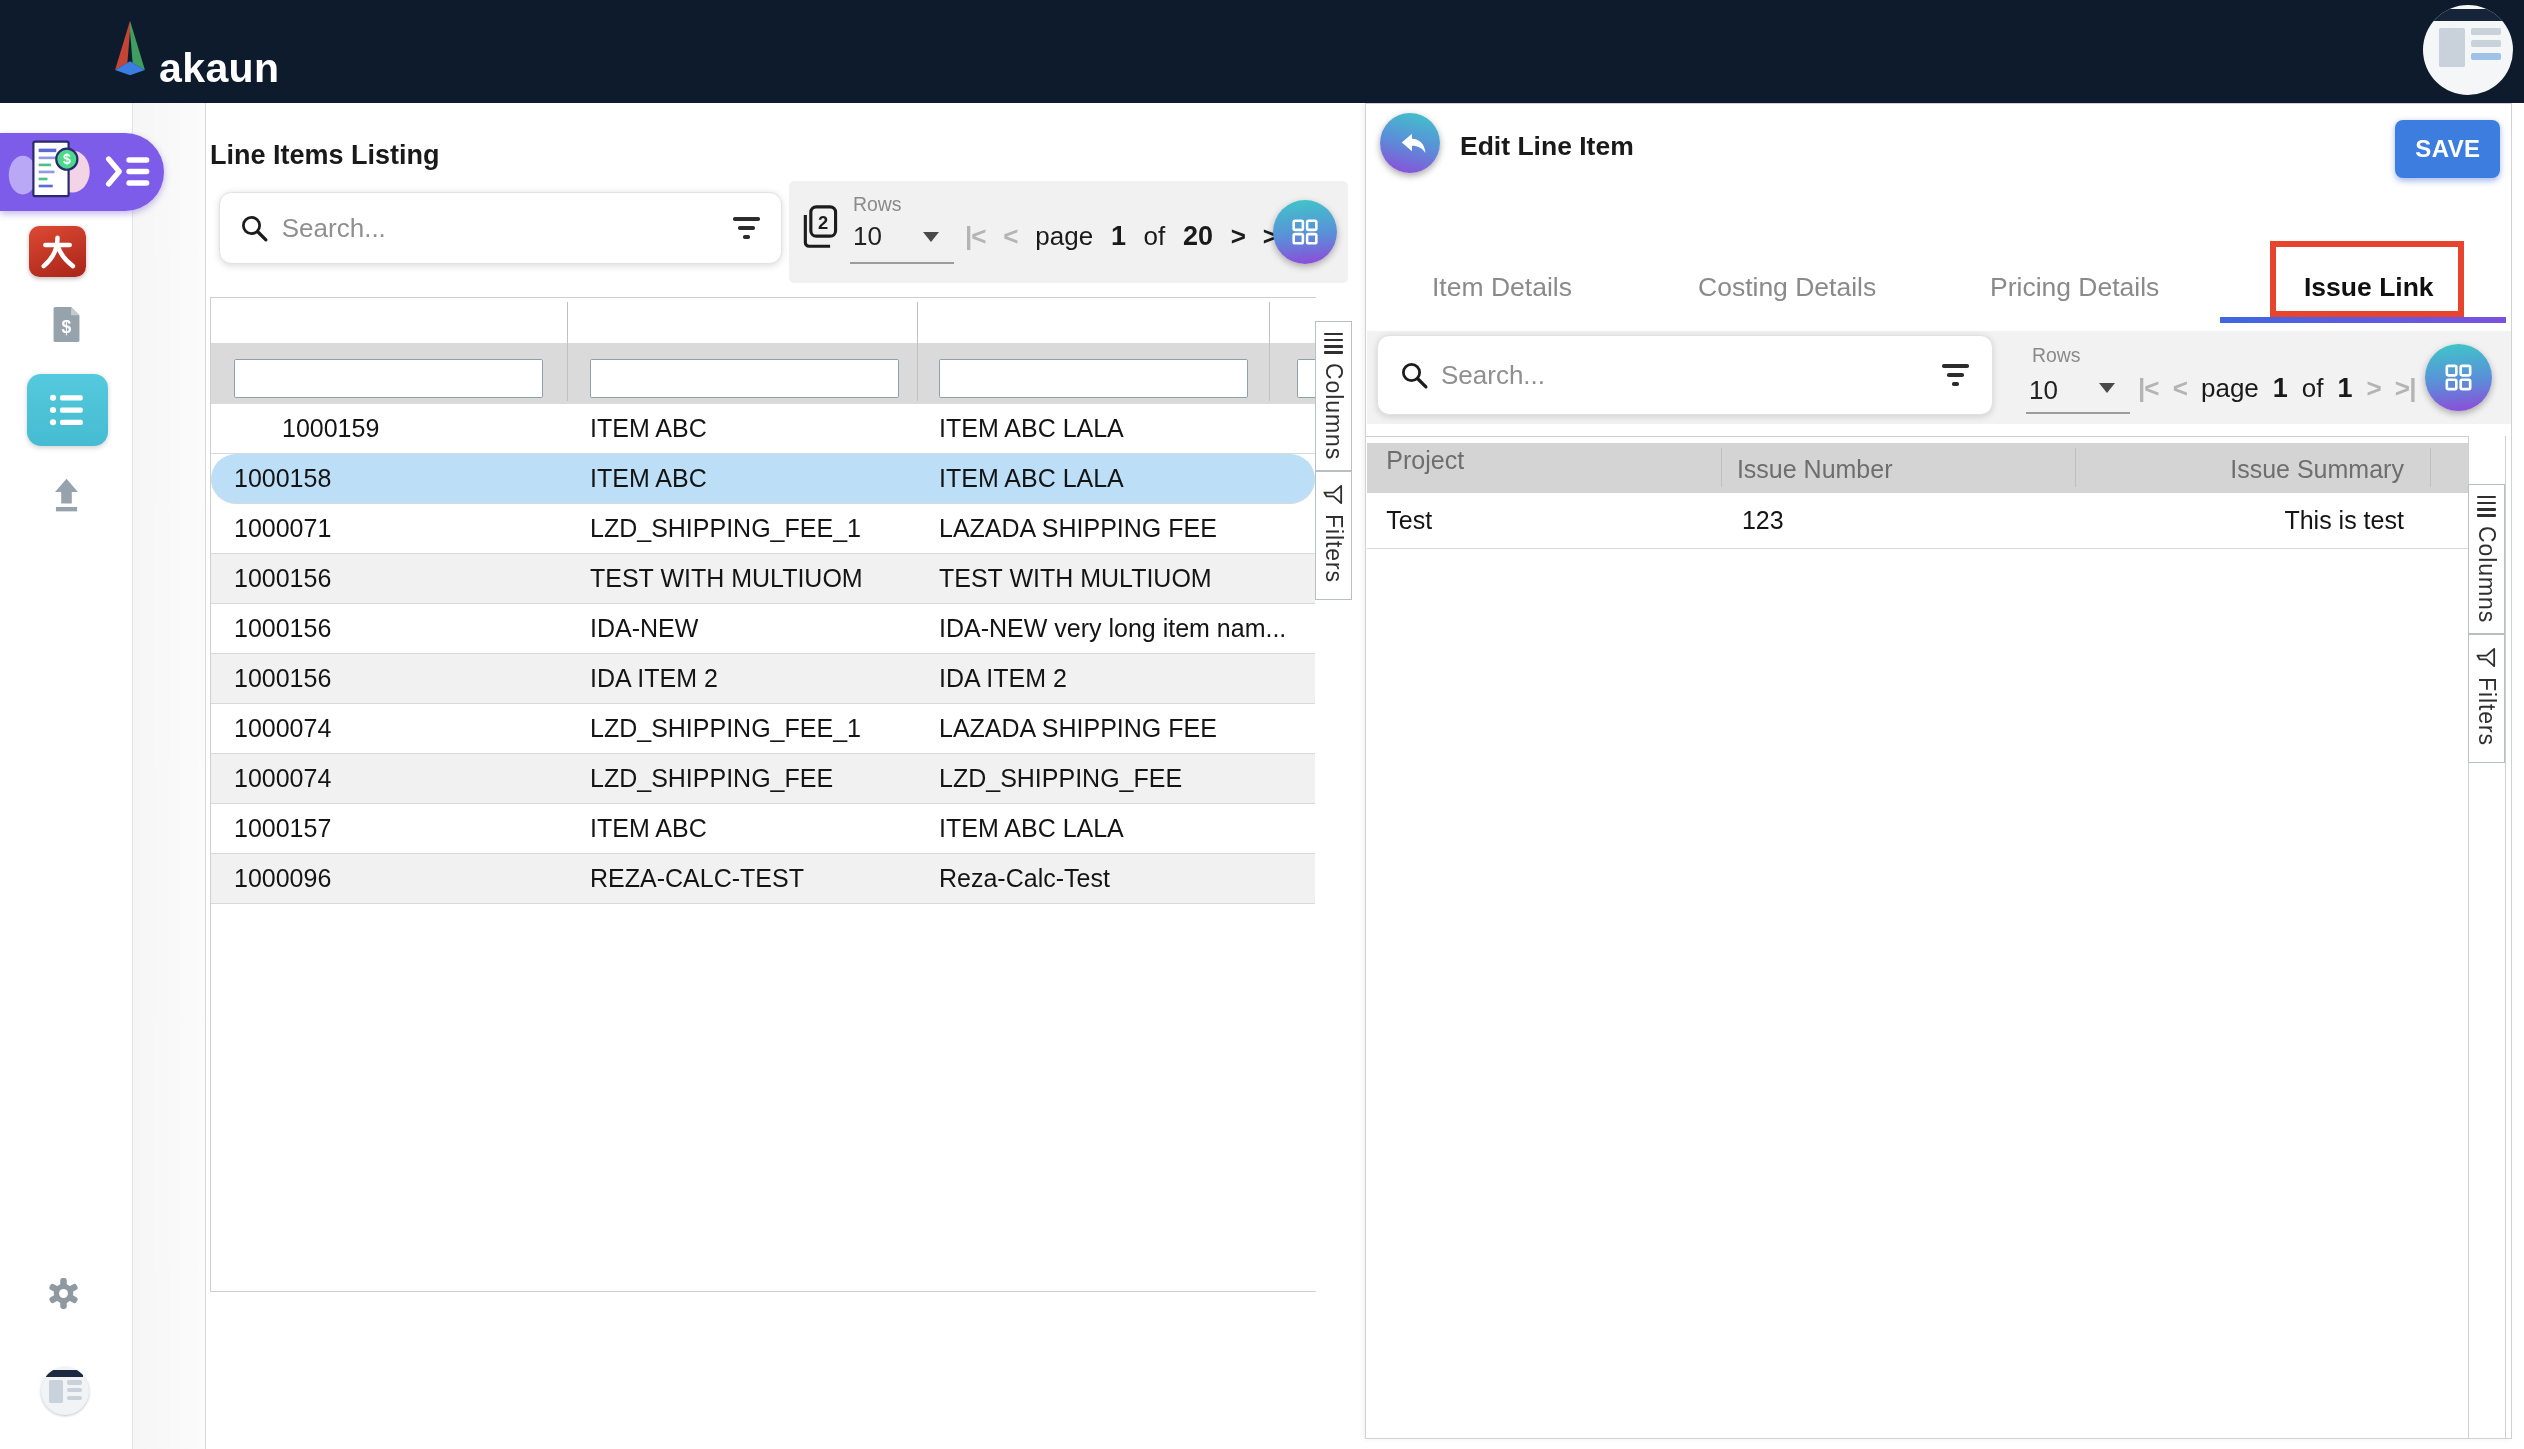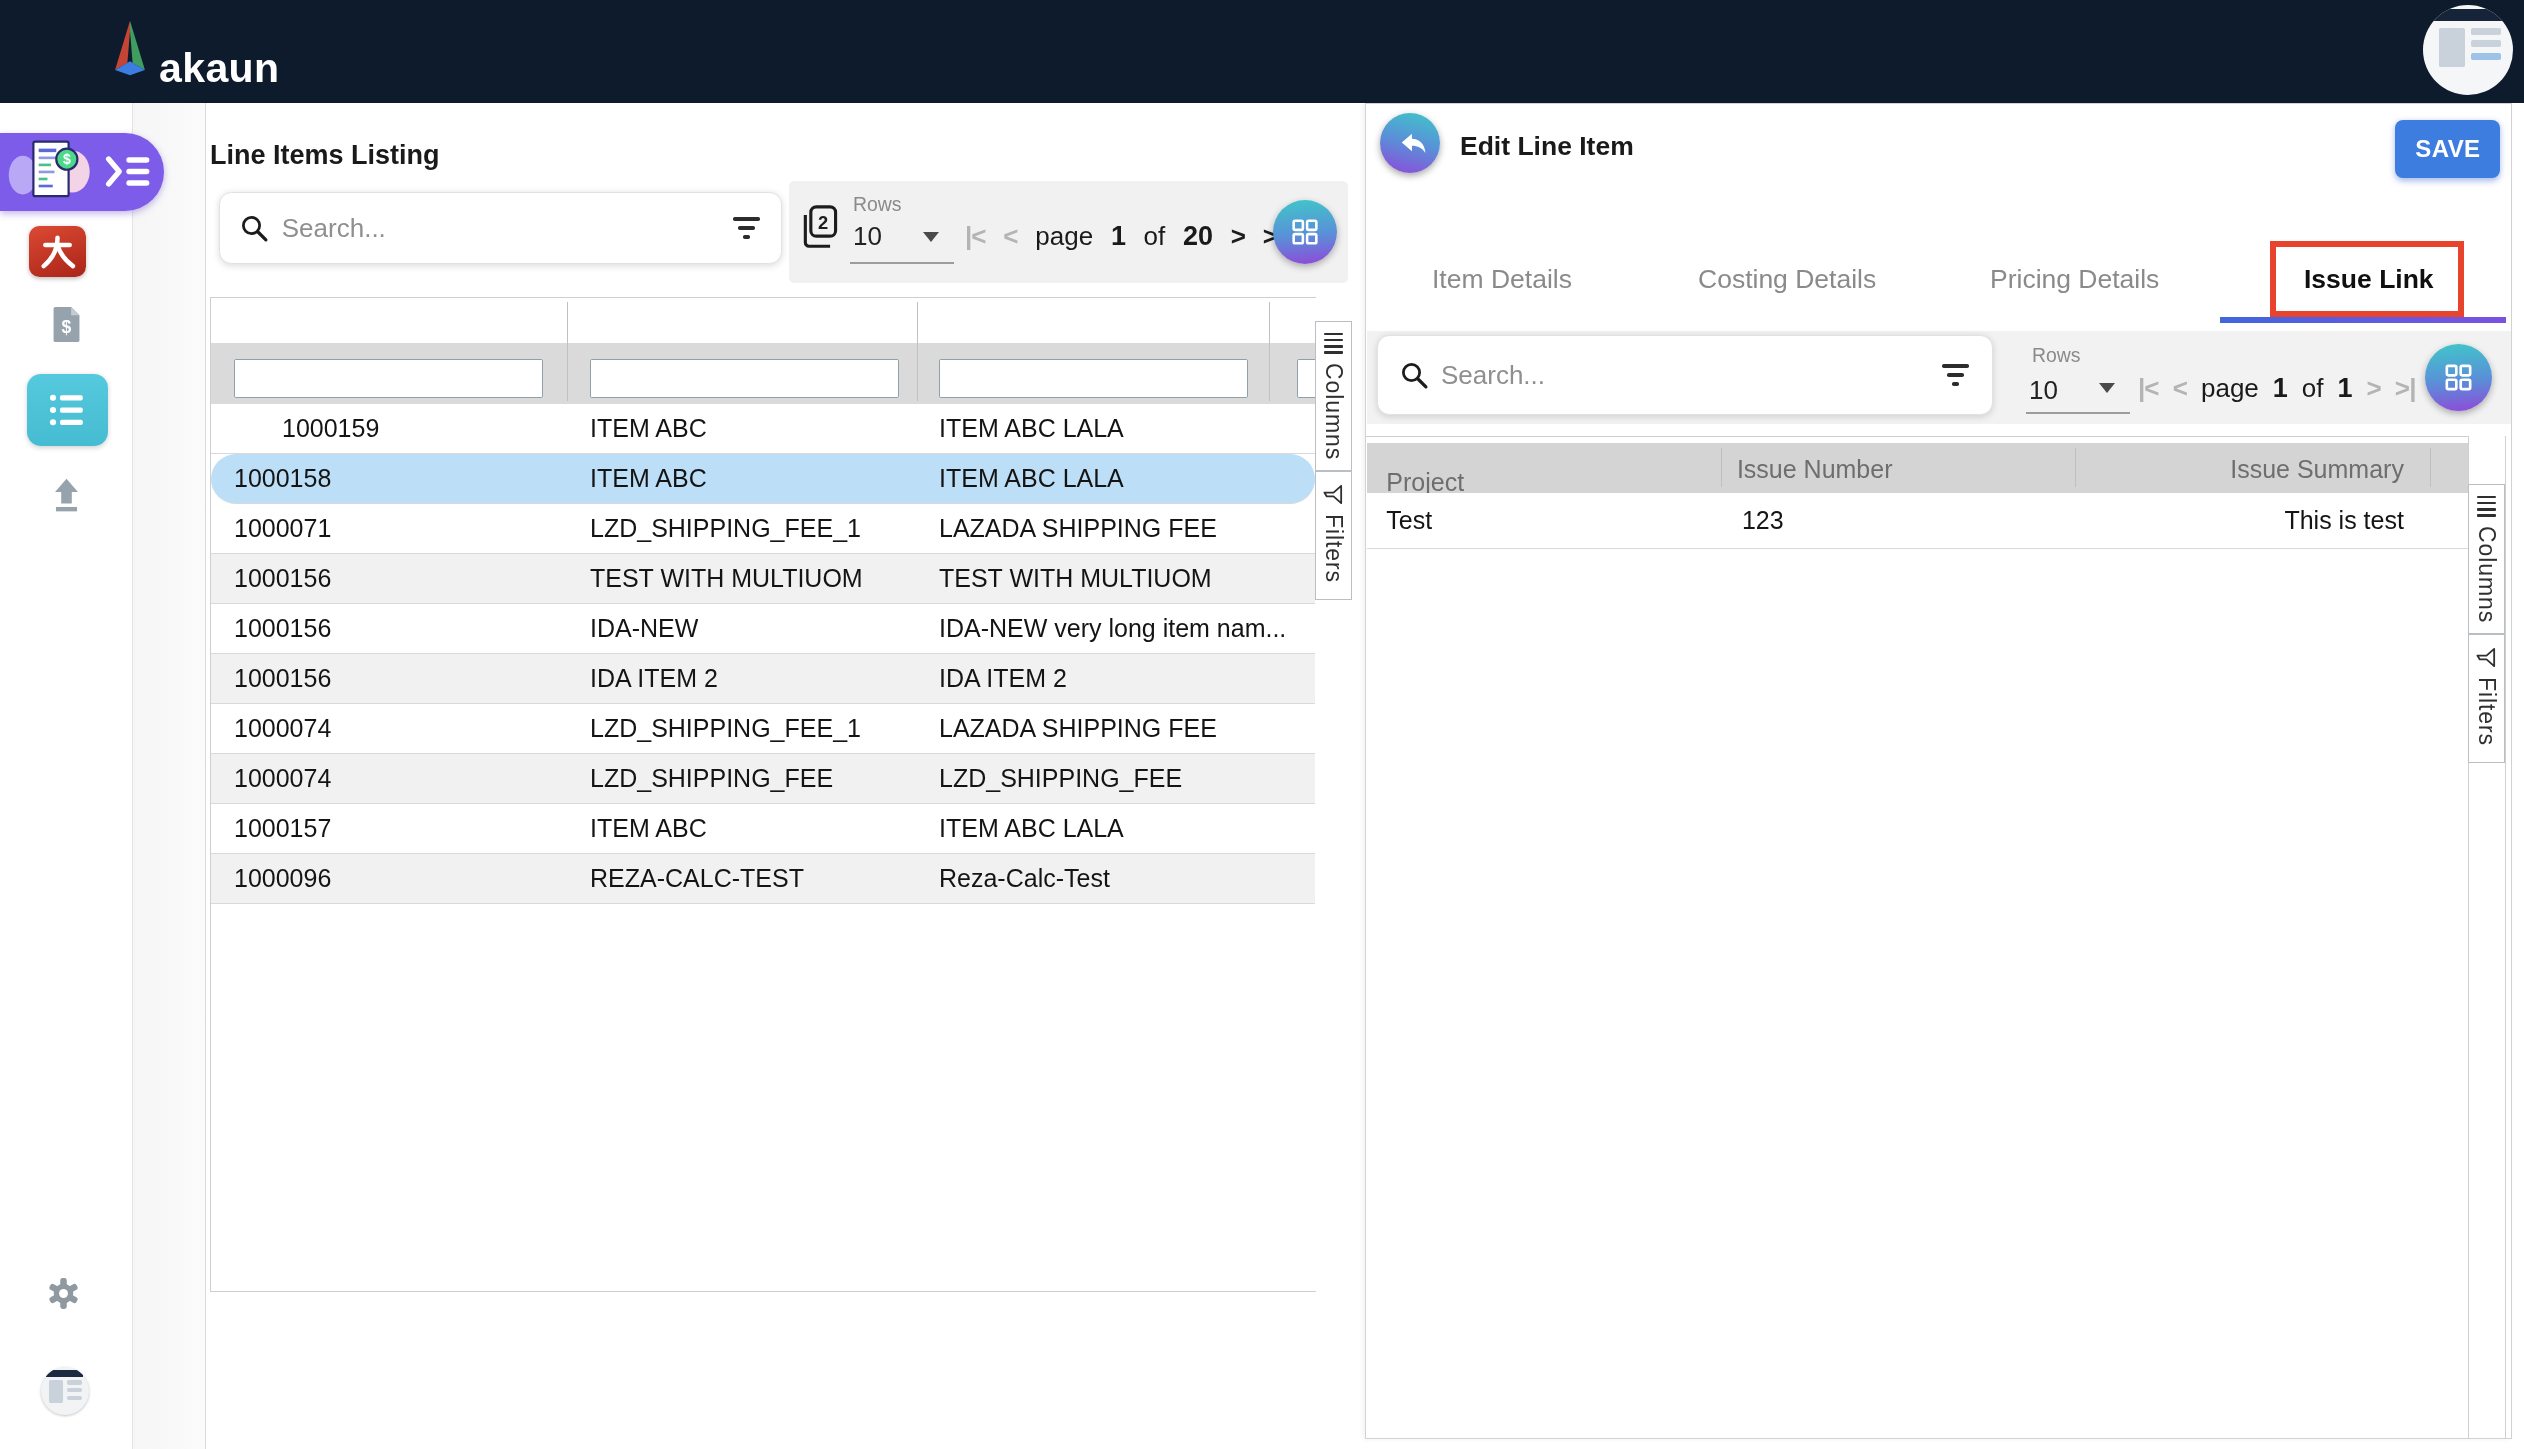--- a/index.html
+++ b/index.html
@@ -96,21 +96,21 @@
            box-shadow:-1.8px 0 5.3px rgba(0,0,0,.06); z-index:10; }
   .back-btn { position:absolute; left:14px; top:8.8px; width:60px; height:60px; border-radius:50%;
               background:linear-gradient(195deg,#3fc7c9 0%,#5a8fd8 50%,#9048d9 100%);
               box-shadow:0 2.7px 7px rgba(0,0,0,.35); display:flex; align-items:center;
               justify-content:center; cursor:pointer; }
   .panel-title { position:absolute; left:94px; top:26.5px; font-size:26.5px; font-weight:600; }
   .save-btn { position:absolute; right:10.6px; top:16px; width:105px; height:58px;
               background:#3d7de0; border:none; border-radius:8px; color:#fff;
               font-size:24px; font-weight:700; font-family:inherit;
               box-shadow:0 2.7px 6.2px rgba(30,80,200,.4); cursor:pointer; letter-spacing:0.4px; }
-  .tab { position:absolute; top:160px; font-size:26.5px; color:#8a8a8a; cursor:pointer;
+  .tab { position:absolute; top:168px; font-size:26.5px; color:#8a8a8a; cursor:pointer;
          white-space:nowrap; }
   .tab-active { color:#101010; font-weight:600; }
   .red-box { position:absolute; left:904px; top:137px; width:194px; height:76px;
              border:6.2px solid #e8432c; z-index:6; }
   .tab-underline { position:absolute; left:854px; top:213px; width:286px; height:6.2px;
                    background:linear-gradient(90deg,#3f66dd,#7b52e0); }
   .ptoolbar { position:absolute; left:0.9px; top:227px; width:1144px; height:93px;
               background:#f2f2f2; }
   .rrow-cell { position:absolute; font-size:25px; color:#141414; line-height:55px; }
 </style>
@@ -394,21 +394,21 @@
         <rect x="8" y="8" width="13" height="13" rx="2"></rect>
           <rect x="27" y="8" width="13" height="13" rx="2"></rect>
         <rect x="8" y="27" width="13" height="13" rx="2"></rect>
           <rect x="27" y="27" width="13" height="13" rx="2"></rect>
       </g>
     </svg>
   </div>
 
   <div style="position:absolute; left:0; top:332px; width:1102px; height:0.9px; background:#cfcfcf;"></div>
   <div class="tbl-header" style="left:0.9px; top:339px; width:1102px; height:50px;">
-    <div class="col-head" style="left:19.4px; top:25px;">Project</div>
+    <div class="col-head" style="left:19.4px; top:3px;">Project</div>
     <div class="col-head" style="left:370px; top:12.4px;text-align:right;">Issue Number</div>
     <div class="col-head" style="right:65px; top:12.4px; left:auto;">Issue Summary</div>
     <div class="vsep" style="left:354px; top:5.3px; height:39px;"></div>
     <div class="vsep" style="left:708px; top:5.3px; height:39px;"></div>
     <div class="vsep" style="left:1063px; top:5.3px; height:39px;"></div>
   </div>
   <div style="position:absolute; left:0.9px; top:389px; width:1102px; height:56px; border-bottom:0.9px solid #d9d9d9; background:#ffffff; cursor:pointer;">
     <div class="rrow-cell" style="left:19.4px;">Test</div>
     <div class="rrow-cell" style="left:375px;">123</div>
     <div class="rrow-cell" style="right:65px; left:auto;">This is test</div>

